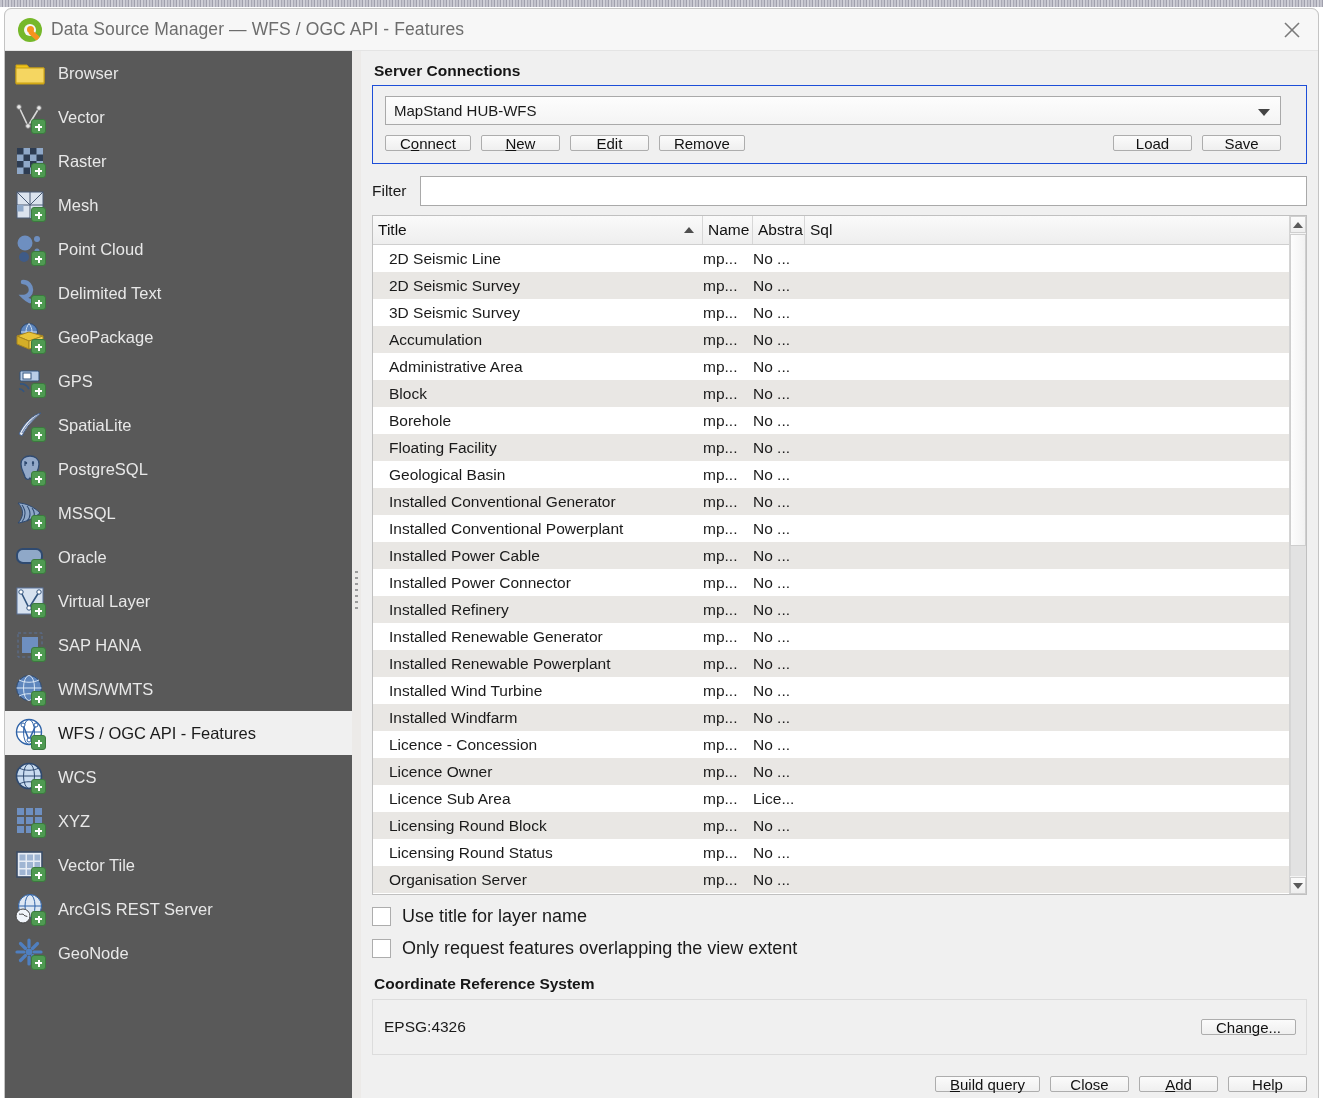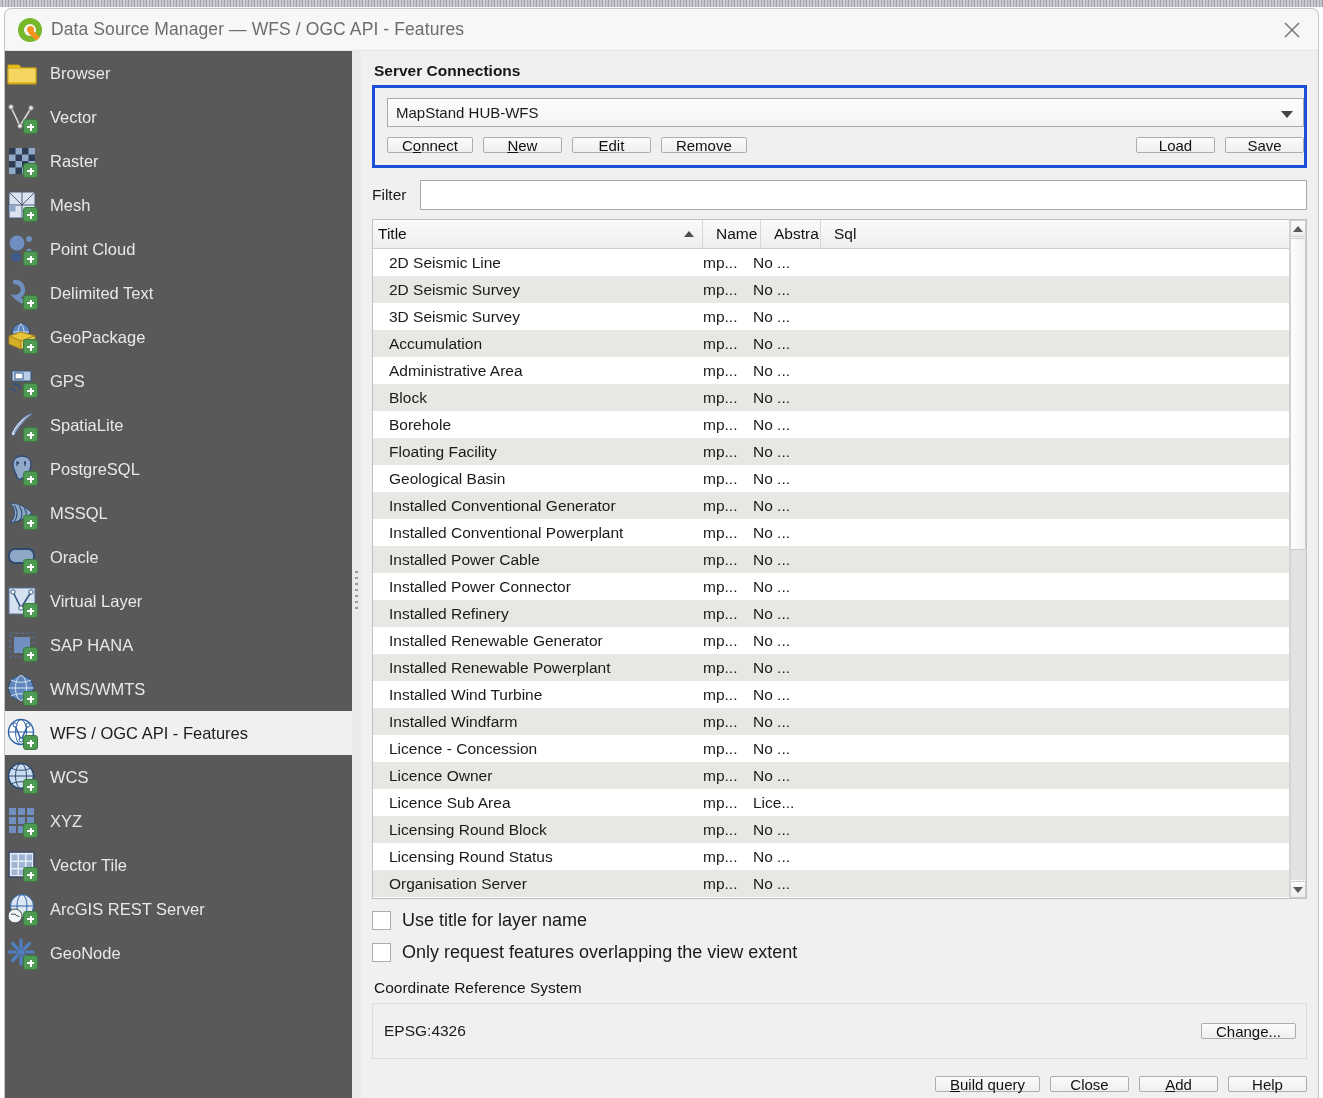--- a/index.html
+++ b/index.html
@@ -72,21 +72,21 @@
   }
   #close-btn svg { display:block; }
 
   
   #sidebar {
     position: absolute; top: 42px; left: 0; width: 347px; bottom: 0;
     background: #595959; overflow: hidden;
   }
   .side-item {
     height: 44px; display: flex; align-items: center;
-    color: #e8e8e8; font-size: 16.5px;
+    padding-left: 8px; color: #e8e8e8; font-size: 16.5px;
     cursor: pointer; white-space: nowrap;
   }
   .side-item.selected { background: #f0f0f0; color: #1b1b1b; }
   .side-ico {
     width: 34px; height: 34px; margin-right: 11px; flex: none;
     position: relative;
   }
   .side-ico svg { display: block; }
   .plusbadge {
     position: absolute; right: 1px; bottom: 0px;
@@ -115,22 +115,22 @@
     position: absolute; left: 356px; top: 42px; right: 0; bottom: 0;
     background: #f0f0f0; padding: 0 11px;
   }
 
   .grouplabel {
     font-size: 15.5px; font-weight: bold; color: #161616;
     margin: 11px 0 5px 2px;
   }
 
   #conn-box {
-    border: 3px solid #1d4ed8; background: #f0f0f0;
-    padding: 10px 0 12px 12px;
+    border: 1px solid #1d4ed8; background: #f0f0f0;
+    padding: 10px 25px 12px 12px;
   }
   .combo {
     height: 29px; width: 100%;
     background: linear-gradient(180deg,#fdfdfd,#f4f4f4);
     border: 1px solid #a9a9a9;
     display: flex; align-items: center;
     font-size: 15px; color: #1a1a1a;
     padding: 0 8px; position: relative; cursor: pointer;
   }
   .combo .arrow {
@@ -163,21 +163,20 @@
   
   #table-wrap {
     margin-top: 9px; height: 680px;
     border: 1px solid #c0c0c0; background: #fff;
     position: relative; overflow: hidden;
   }
   #thead {
     display: flex; height: 29px;
     background: linear-gradient(180deg,#fafafa,#eeeeee);
     border-bottom: 1px solid #cfcfcf;
-    gap: 8px;
   }
   .th {
     font-size: 15.5px; color: #111; display: flex; align-items: center;
     padding-left: 5px; border-right: 1px solid #d7d7d7;
     position: relative; overflow: hidden; white-space: nowrap; cursor: pointer;
     background: linear-gradient(180deg,#fafafa,#eeeeee);
   }
   .th.c-title { width: 330px; }
   .th.c-name  { width: 50px; }
   .th.c-abs   { width: 52px; }
@@ -231,21 +230,21 @@
 
   
   .cbrow { display: flex; align-items: center; margin-top: 11px; cursor: pointer; }
   .cbox {
     width: 19px; height: 19px; background: #fff; border: 1px solid #adadad;
     margin-right: 11px; flex: none;
   }
   .cblabel { font-size: 18px; color: #1a1a1a; }
 
   
-  #crs-label { font-size: 15.5px; font-weight: normal; color: #161616; margin: 16px 0 6px 2px; }
+  #crs-label { font-size: 15.5px; font-weight: bold; color: #161616; margin: 16px 0 6px 2px; }
   #crs-box {
     border: 1px solid #dcdcdc; height: 56px; display: flex;
     align-items: center; padding: 0 10px 0 11px;
   }
   #crs-value { font-size: 15.5px; color: #1a1a1a; flex: 1; }
 
   
   #footer {
     position: absolute; left: 0; right: 11px; bottom: 9px;
     display: flex; justify-content: flex-end;

